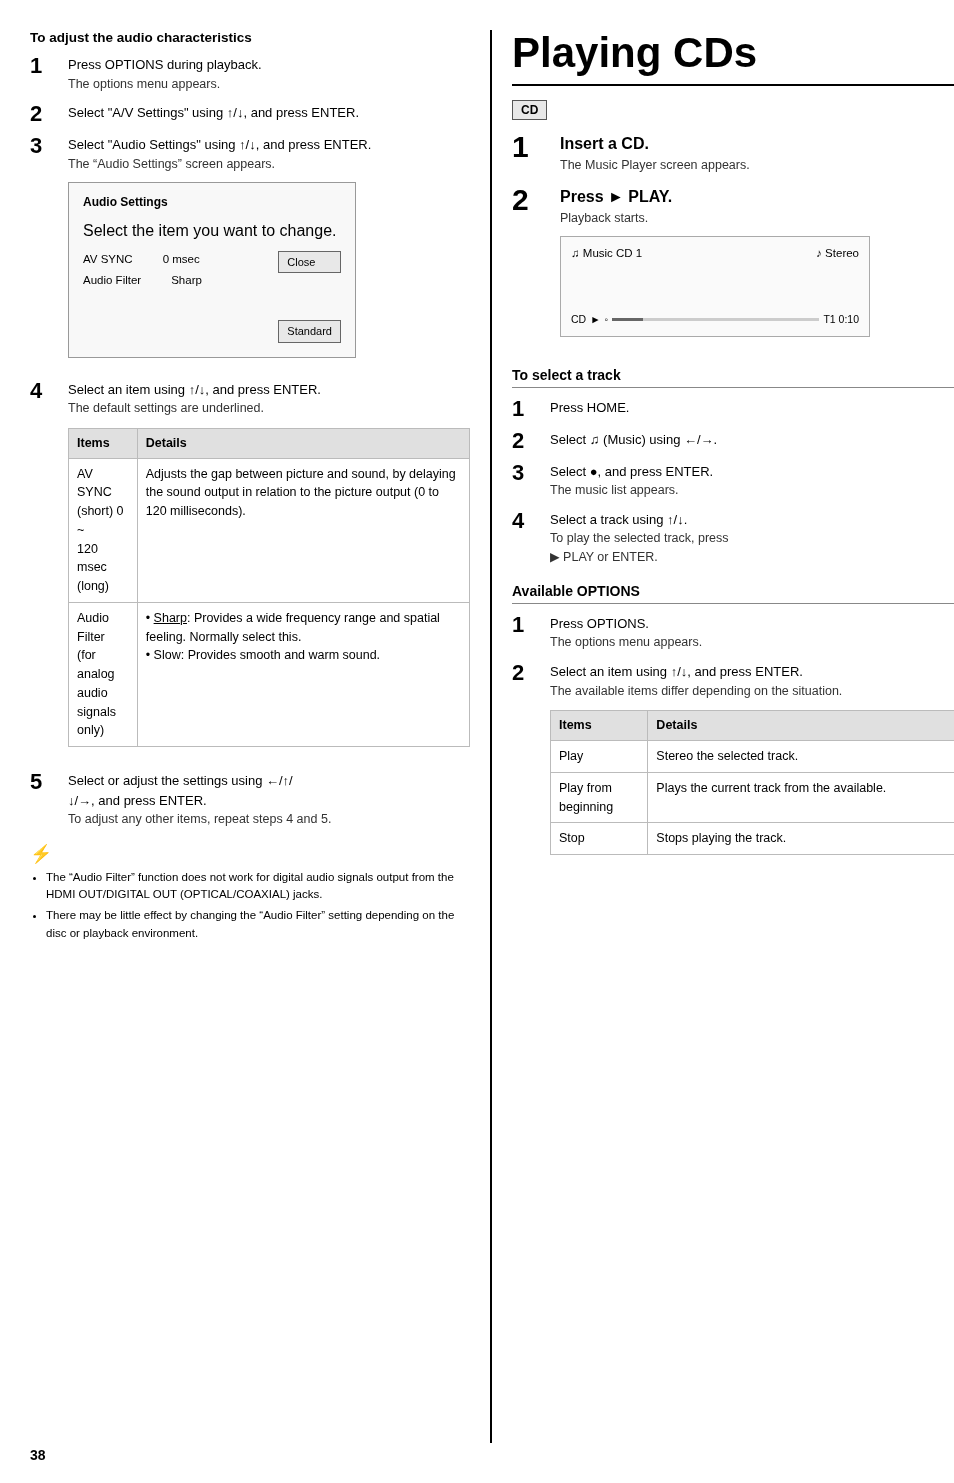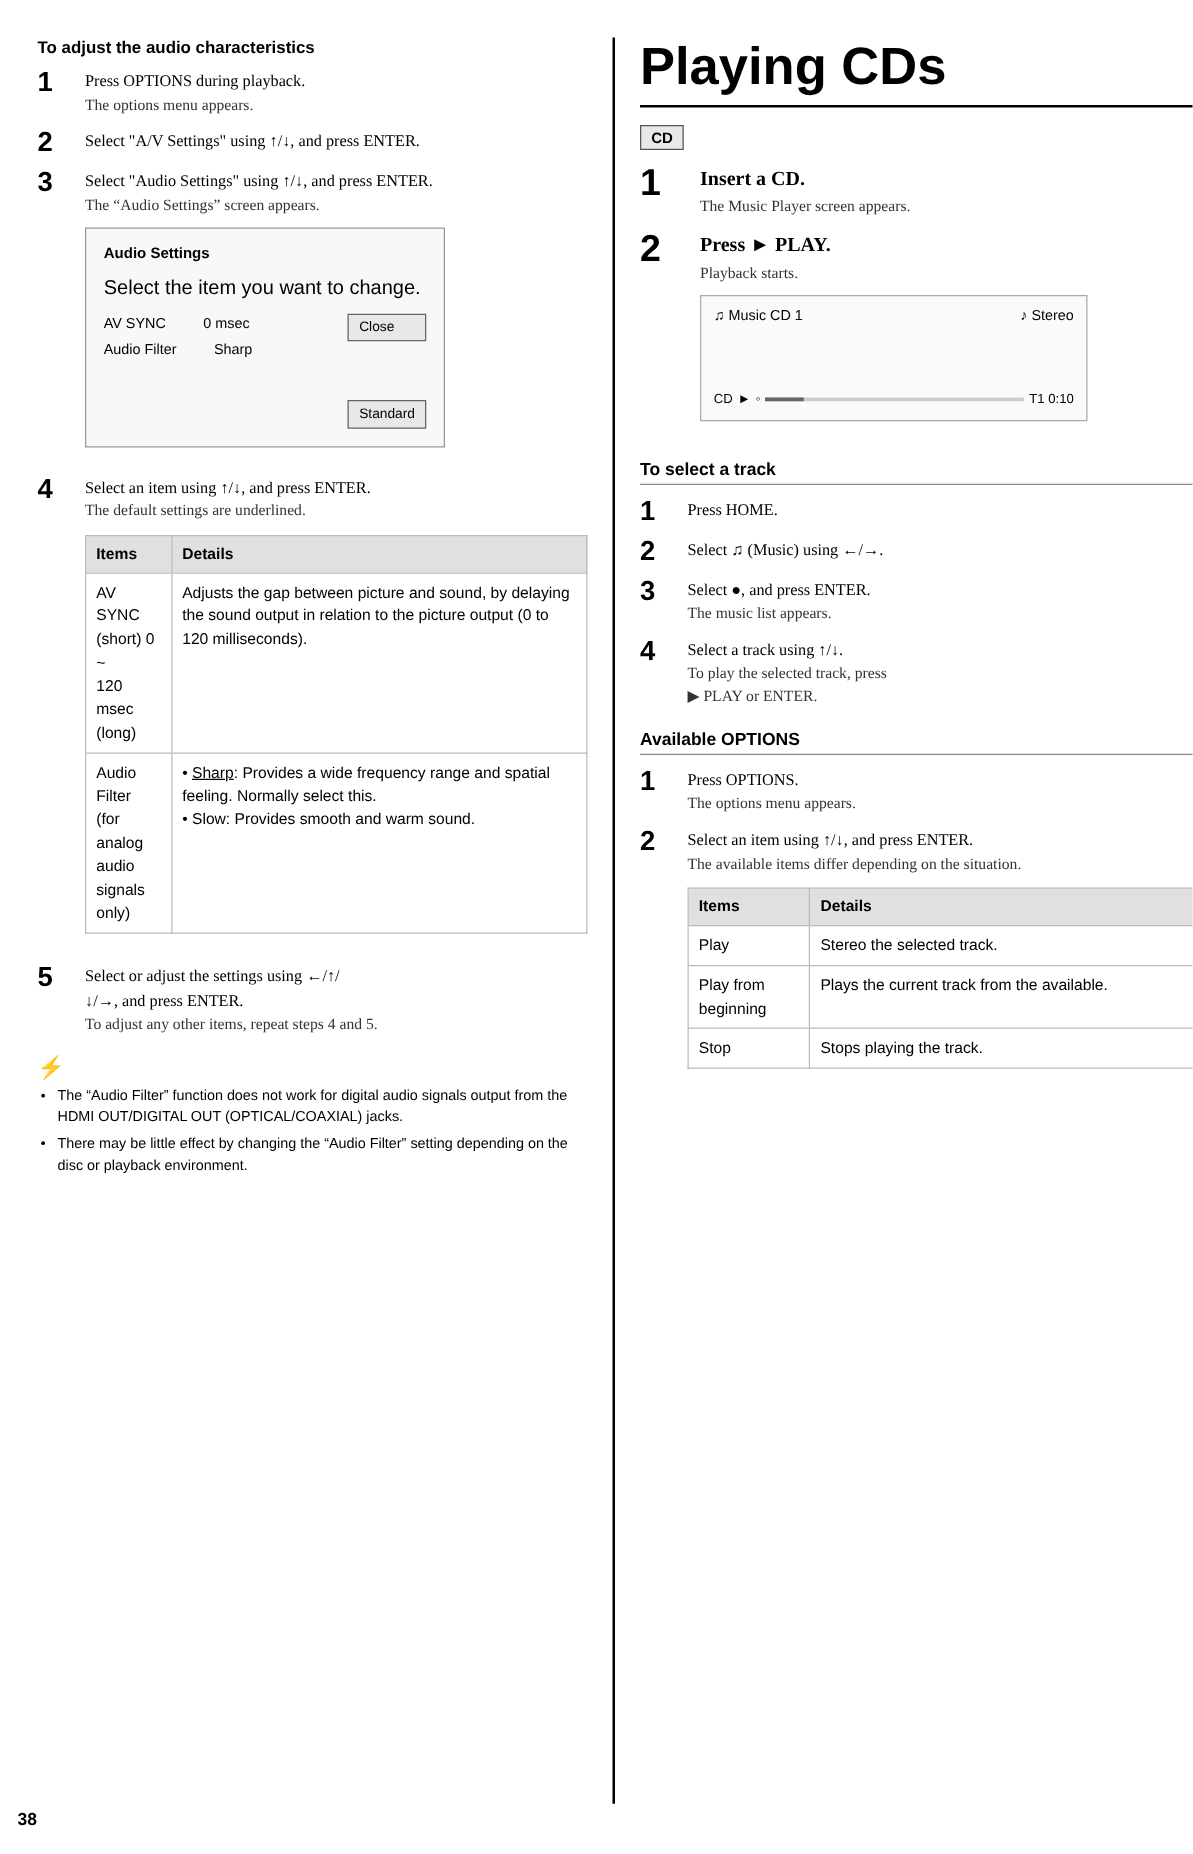--- a/index.html
+++ b/index.html
@@ -56,21 +56,20 @@
       line-height: 1;
       margin-right: 8px;
       flex-shrink: 0;
     }
     .step-content {
       flex: 1;
       line-height: 1.5;
     }
     .step-content p {
       margin: 0;
-      font-family: Liberation Serif, serif;
     }
     .step-sub {
       font-size: 12.5px;
       color: #333;
     }
     
     .dialog-box {
       border: 1px solid #999;
       padding: 10px 14px 14px 14px;
       margin: 8px 0 12px 0;
@@ -223,21 +222,21 @@
     }
     .options-table td {
       border: 1px solid #bbb;
       padding: 6px 8px;
       vertical-align: top;
     }
     
     .page-number {
       position: absolute;
       bottom: 20px;
-      left: 14px;
+      left: 30px;
       font-weight: bold;
       font-size: 14px;
     }
     .right-section {
       margin-top: 16px;
     }
     .right-section-heading {
       font-size: 14px;
       font-weight: bold;
       margin-bottom: 10px;

